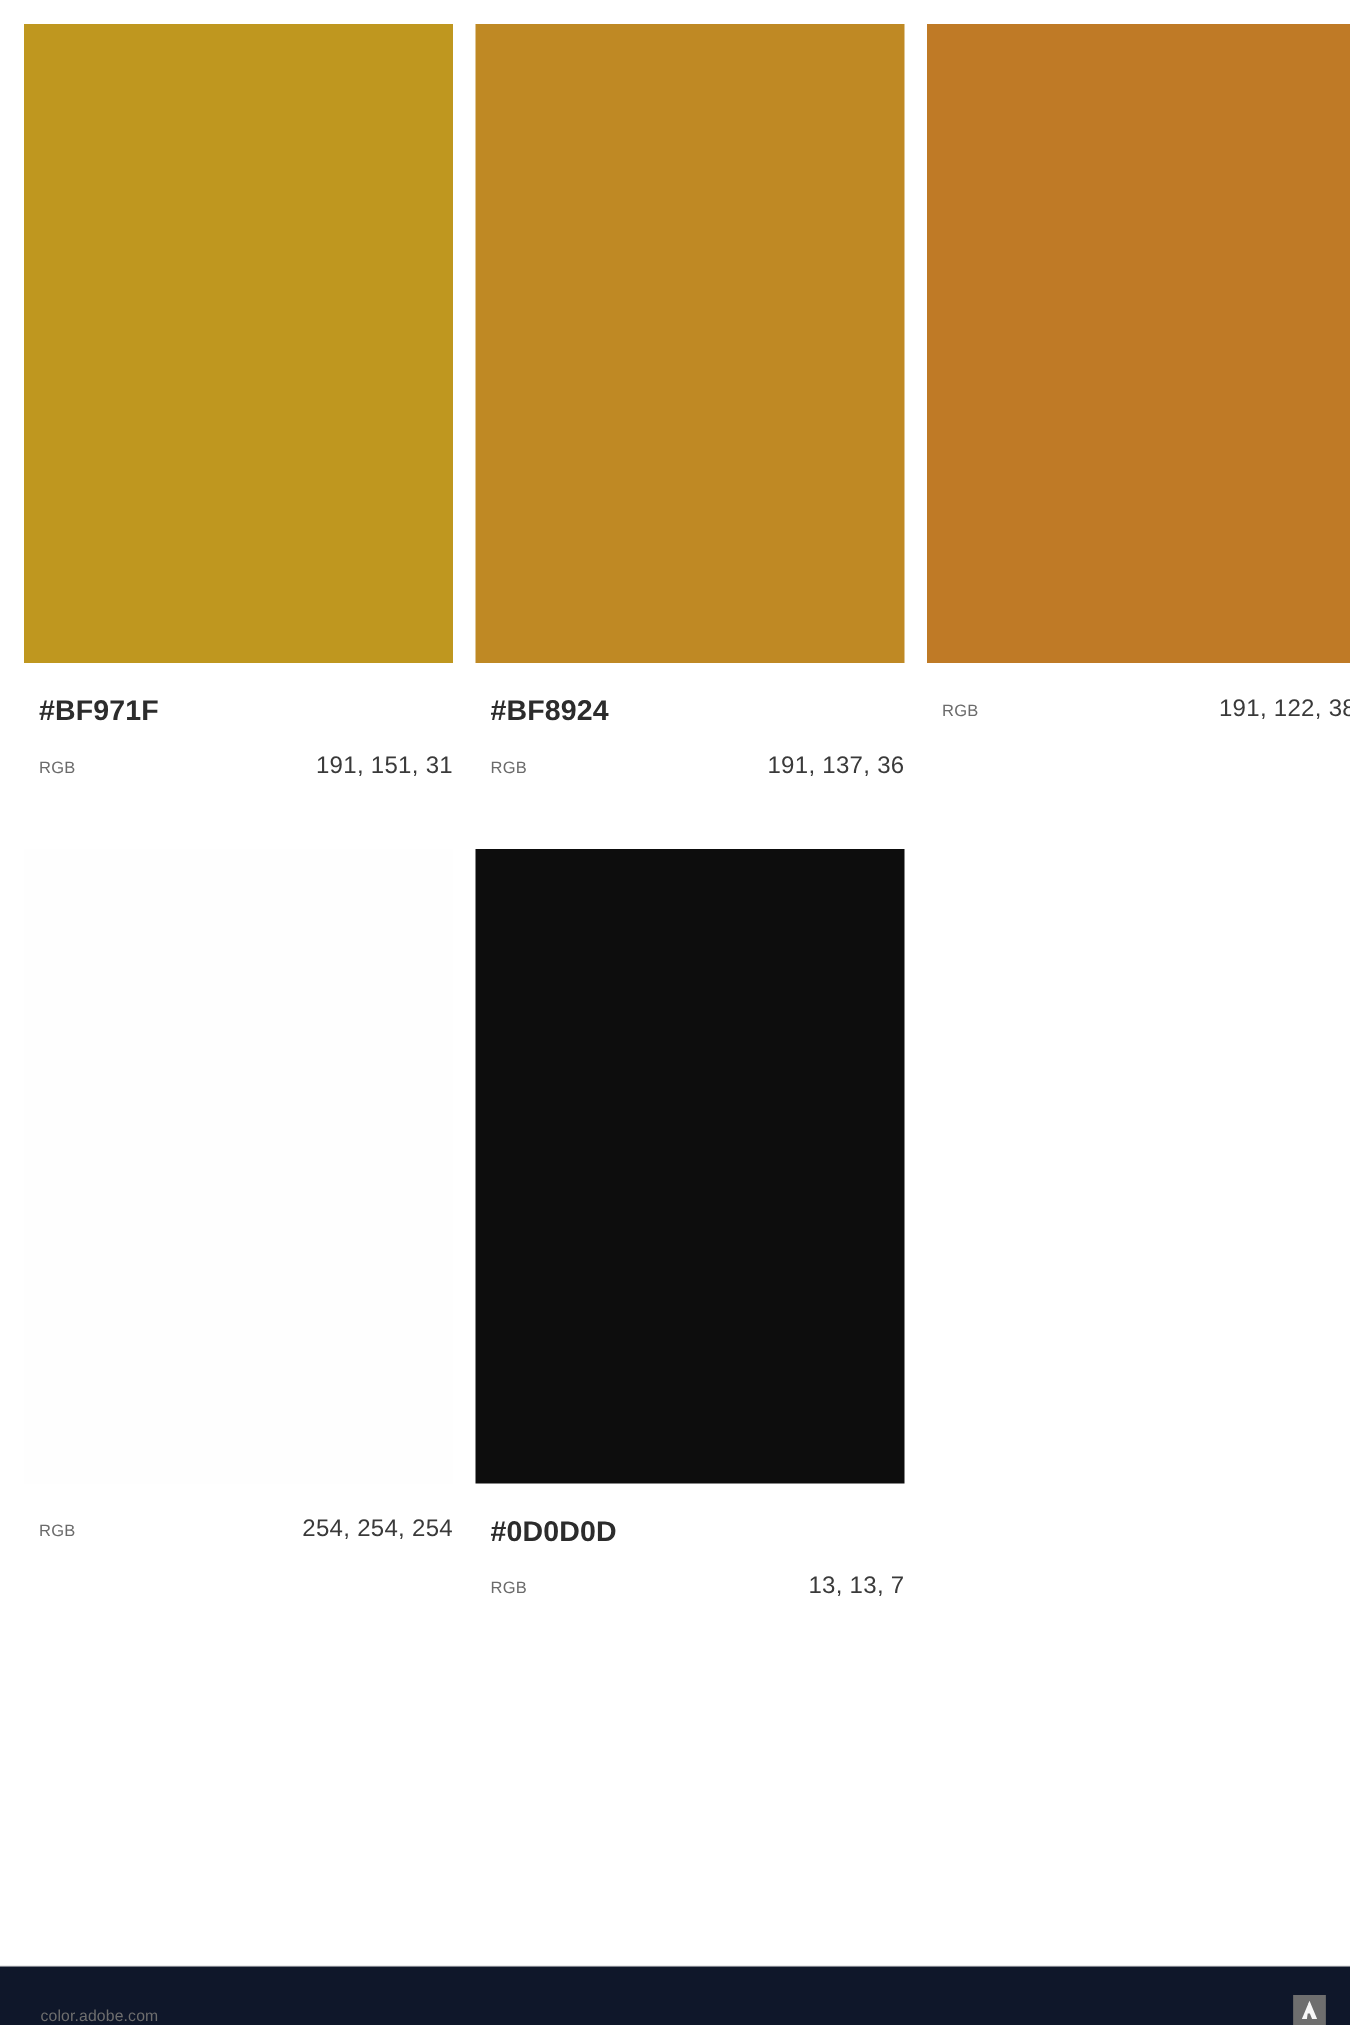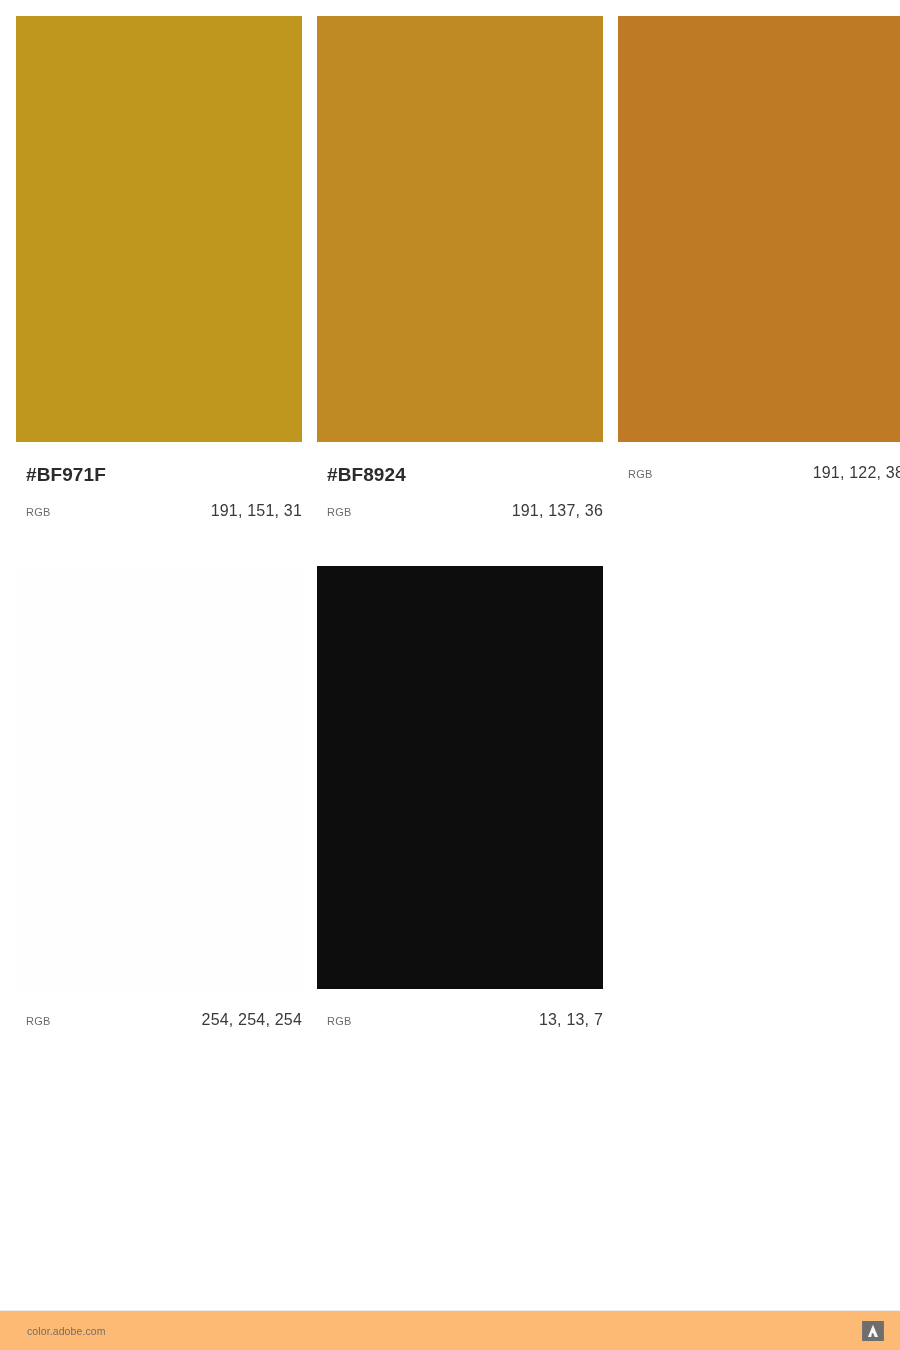--- a/index.html
+++ b/index.html
@@ -171,34 +171,35 @@
           <div class="rgb-line">
             <span class="rgb-key">RGB</span>
             <span class="rgb-val">254, 254, 254</span>
           </div>
         </div>
       </div>
 
       <div class="swatch-cell">
         <div class="swatch-chip tall2" id="chip-1-1" style="background-color: rgb(13, 13, 13);"></div>
         <div class="swatch-meta">
+          <div class="hex-label">#0D0D0D</div>
           <div class="rgb-line">
             <span class="rgb-key">RGB</span>
             <span class="rgb-val">13, 13, 7</span>
           </div>
         </div>
       </div>
 
       <div class="spacer-cell"></div>
 
     </div>
 
   </div>
 
-  <div class="footer" style="background-color: #fdba74;">
+  <div class="footer" style="background-color: #0f172a; align-items: flex-end;">
     <span class="footer-url">color.adobe.com</span>
     <span>
       <svg class="adobe-logo" viewBox="0 0 24 22" xmlns="http://www.w3.org/2000/svg" aria-hidden="true">
         <rect x="0" y="0" width="24" height="22" fill="#6E6E6E"></rect>
         <path d="M12 4.2 L17.6 17.6 L13.9 17.6 L12.25 13.5 L9.1 13.5 L12 4.2 Z" fill="#f7f7f7"></path>
         <path d="M12 4.2 L6.4 17.6 L10.1 17.6 L12 4.2 Z" fill="#f7f7f7"></path>
       </svg>
     </span>
   </div>
 

